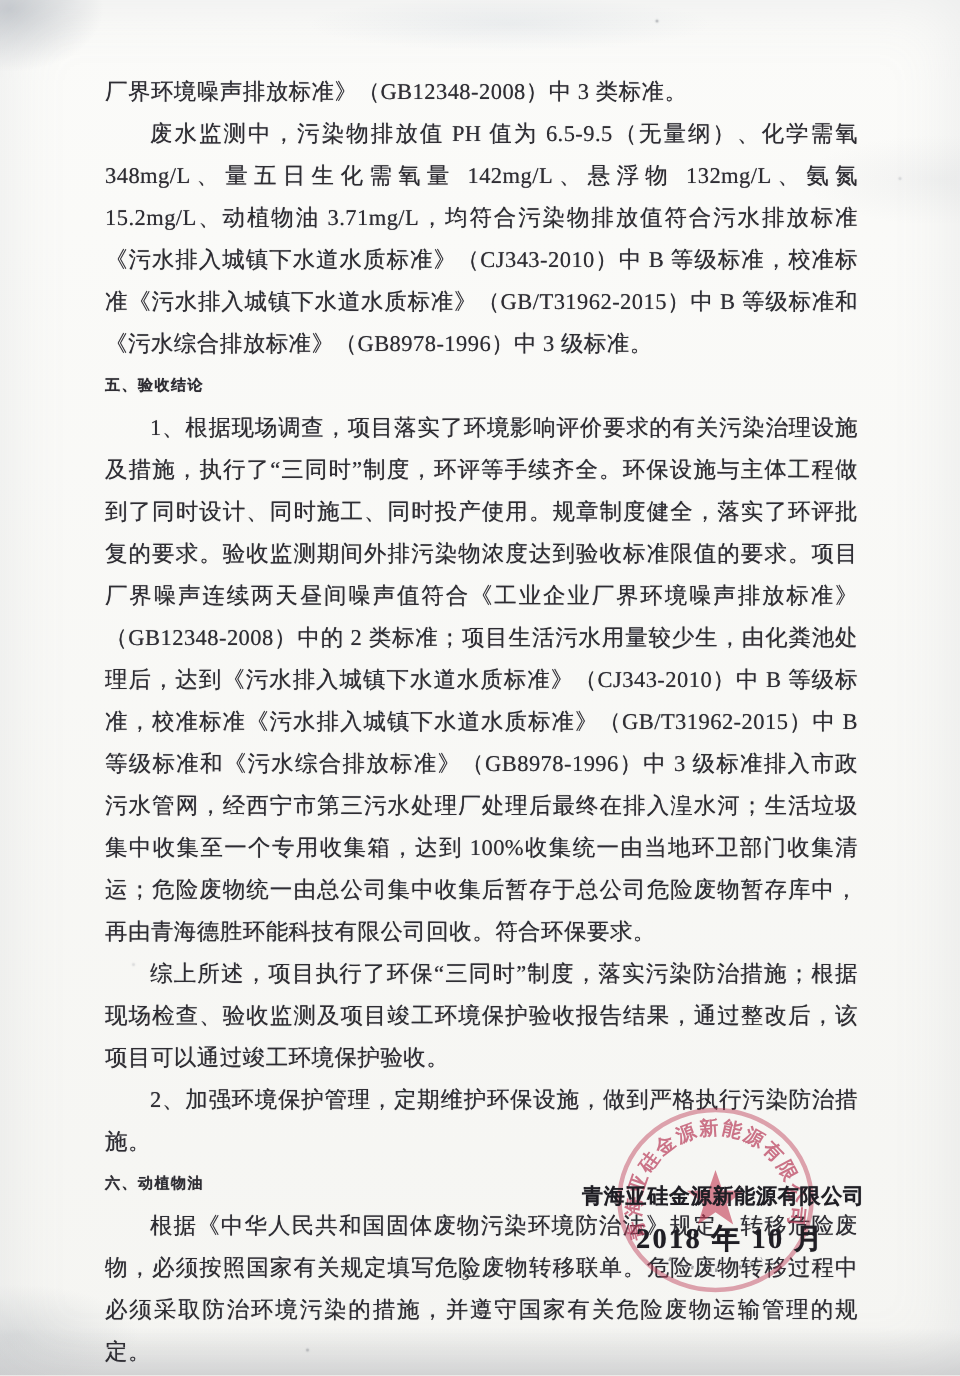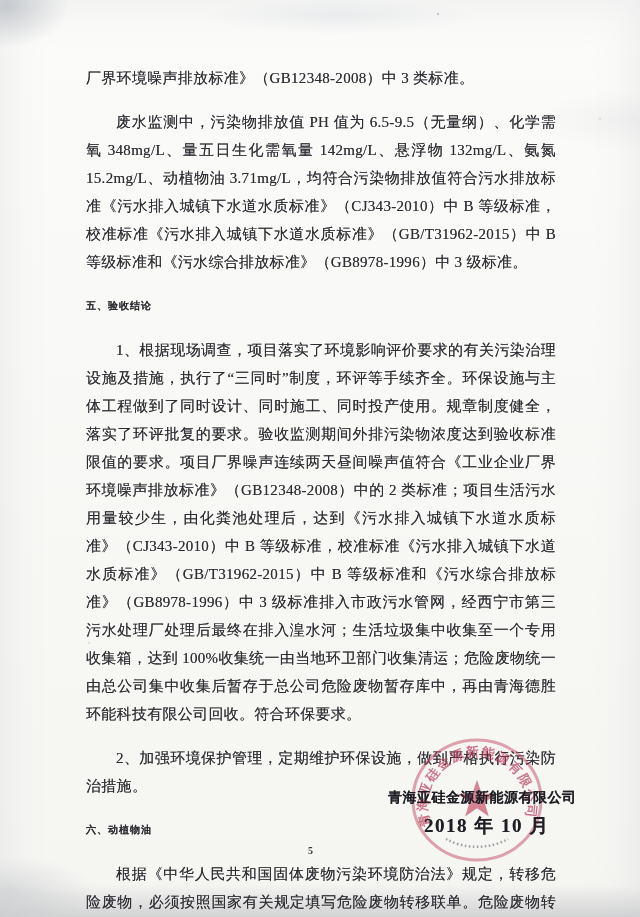--- a/index.html
+++ b/index.html
@@ -40,21 +40,21 @@
     left: 0; top: 0;
     box-sizing: border-box;
     width: 640px;
     padding: 48px 68px 0 70px;
     font-size: 15px;
     line-height: 28px;
     letter-spacing: 0.3px;
     text-align: justify;
     text-shadow: 0 0 0.5px rgba(40,40,48,0.65);
   }
-  .doc-body p { margin: 16px; }
+  .doc-body p { margin: 0; }
   .para { text-indent: 2em; }
   .cont { text-indent: 0; }
   .heading {
     margin: 0;
     font-size: 10px;
     line-height: 28px;
     font-weight: bold;
     letter-spacing: 1px;
   }
   .signature-company {
@@ -100,20 +100,21 @@
 
 <div class="page">
 
   <div class="specks"></div>
 
   <div class="doc-body">
     <p class="cont">厂界环境噪声排放标准》（GB12348-2008）中 3 类标准。</p>
     <p class="para">废水监测中，污染物排放值 PH 值为 6.5-9.5（无量纲）、化学需氧 348mg/L、量五日生化需氧量 142mg/L、悬浮物 132mg/L、氨氮 15.2mg/L、动植物油 3.71mg/L，均符合污染物排放值符合污水排放标准《污水排入城镇下水道水质标准》（CJ343-2010）中 B 等级标准，校准标准《污水排入城镇下水道水质标准》（GB/T31962-2015）中 B 等级标准和《污水综合排放标准》（GB8978-1996）中 3 级标准。</p>
     <p class="heading">五、验收结论</p>
     <p class="para">1、根据现场调查，项目落实了环境影响评价要求的有关污染治理设施及措施，执行了“三同时”制度，环评等手续齐全。环保设施与主体工程做到了同时设计、同时施工、同时投产使用。规章制度健全，落实了环评批复的要求。验收监测期间外排污染物浓度达到验收标准限值的要求。项目厂界噪声连续两天昼间噪声值符合《工业企业厂界环境噪声排放标准》（GB12348-2008）中的 2 类标准；项目生活污水用量较少生，由化粪池处理后，达到《污水排入城镇下水道水质标准》（CJ343-2010）中 B 等级标准，校准标准《污水排入城镇下水道水质标准》（GB/T31962-2015）中 B 等级标准和《污水综合排放标准》（GB8978-1996）中 3 级标准排入市政污水管网，经西宁市第三污水处理厂处理后最终在排入湟水河；生活垃圾集中收集至一个专用收集箱，达到 100%收集统一由当地环卫部门收集清运；危险废物统一由总公司集中收集后暂存于总公司危险废物暂存库中，再由青海德胜环能科技有限公司回收。符合环保要求。</p>
+    <p class="para">综上所述，项目执行了环保“三同时”制度，落实污染防治措施；根据现场检查、验收监测及项目竣工环境保护验收报告结果，通过整改后，该项目可以通过竣工环境保护验收。</p>
     <p class="para">2、加强环境保护管理，定期维护环保设施，做到严格执行污染防治措施。</p>
     <p class="heading">六、动植物油</p>
     <p class="para">根据《中华人民共和国固体废物污染环境防治法》规定，转移危险废物，必须按照国家有关规定填写危险废物转移联单。危险废物转移过程中必须采取防治环境污染的措施，并遵守国家有关危险废物运输管理的规定。</p>
   </div>
 
   <div class="stamp">
     <svg width="142" height="134" viewBox="0 0 142 134" xmlns="http://www.w3.org/2000/svg">
       <ellipse cx="71" cy="65" rx="64" ry="60" fill="none" stroke="rgba(191,70,95,0.55)" stroke-width="3"></ellipse>
       <path id="sealArc" d="M 26 93 A 50 50 0 1 1 116 93" fill="none"></path>
       <text font-size="13" font-weight="bold" fill="rgba(185,60,90,0.80)" letter-spacing="1.5">

